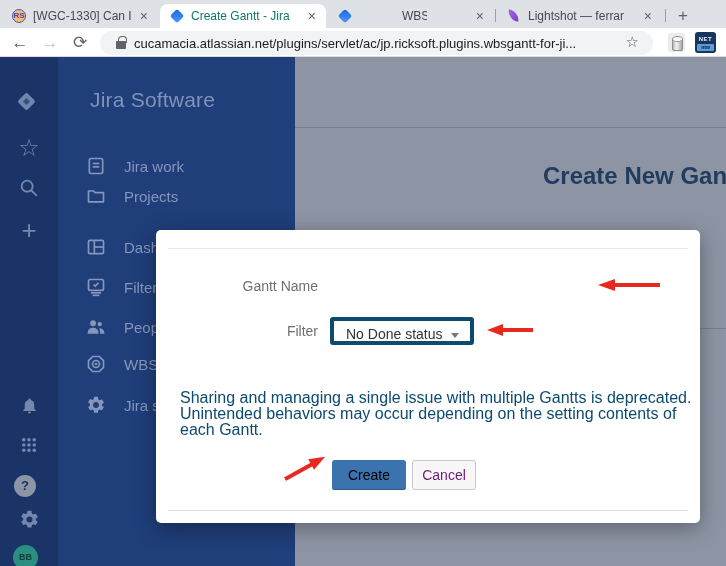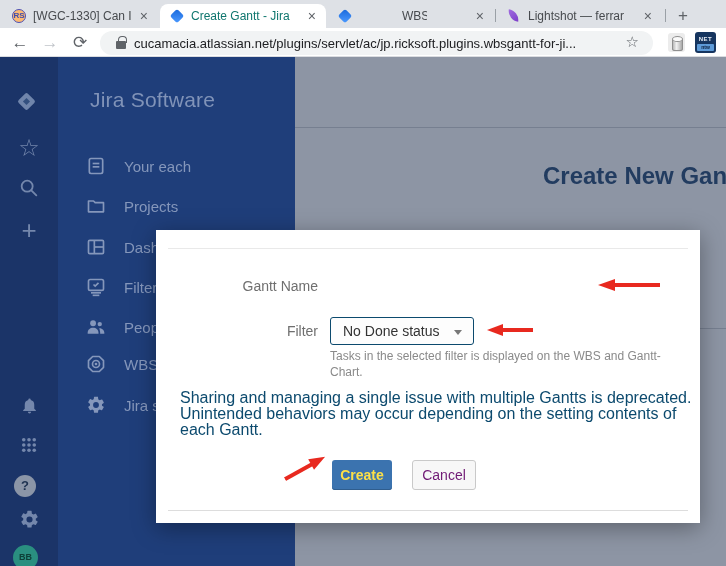--- a/index.html
+++ b/index.html
@@ -50,31 +50,31 @@
   .nicon { position:absolute; left:0; width:58px; text-align:center; color:#7487ac; cursor:pointer; }
   .glyph-star { font-size:24px; line-height:22px; }
   .glyph-plus { font-size:26px; line-height:24px; font-weight:300; }
   .jira-logo { position:relative; height:24px; }
   .jira-logo .d1 { position:absolute; left:20px; top:3px; width:13px; height:13px; background:#7085ab; transform:rotate(45deg); border-radius:2px; }
   .jira-logo .d2 { position:absolute; left:24px; top:7px; width:5px; height:5px; background:#33507f; transform:rotate(45deg); }
   .help-circle { position:absolute; left:14px; width:22px; height:22px; background:#8b95a7; border-radius:50%; text-align:center; font-size:13px; font-weight:bold; color:#1d3150; line-height:22px; }
   .avatar { position:absolute; left:13px; width:25px; height:25px; background:#2a8f80; border-radius:50%; text-align:center; font-size:9px; font-weight:bold; color:#0d4038; line-height:25px; }
 
   
-  .modal { position:absolute; left:156px; top:230px; width:544px; height:293px; background:#fff; border-radius:0; box-shadow:0 5px 22px rgba(0,0,0,.35);padding-left:8px; }
+  .modal { position:absolute; left:156px; top:230px; width:544px; height:293px; background:#fff; border-radius:5px; box-shadow:0 5px 22px rgba(0,0,0,.35);padding-left:8px; }
   .modal .hdr-line { position:absolute; left:12px; right:12px; top:18px; height:1px; background:#e9e9e9; }
   .modal .ftr-line { position:absolute; left:12px; right:12px; top:280px; height:1px; background:#dddddd; }
   .form-label { position:absolute; left:10px; width:152px; text-align:right; font-size:14px; color:#6f6f6f; }
   .gantt-input { position:absolute; left:174px; top:43px; width:247px; height:28px; background:#eef4ff; border:1px solid #4c9aff; border-radius:2px; font-size:14px; color:#222; padding:0 8px; font-family:"Liberation Sans",sans-serif; outline:none; }
-  .filter-select { position:absolute; left:174px; top:87px; width:144px; height:28px; background:#fdfdfd; border:1px solid #0c4a6e; border-radius:3px; font-size:14px; color:#333; line-height:26px; padding-left:12px; cursor:pointer; }
+  .filter-select { position:absolute; left:174px; top:87px; width:144px; height:28px; background:#fdfdfd; border:4px solid #0c4a6e; border-radius:3px; font-size:14px; color:#333; line-height:26px; padding-left:12px; cursor:pointer; }
   .filter-select .caret { position:absolute; right:11px; top:12px; width:0; height:0; border-left:4.5px solid transparent; border-right:4.5px solid transparent; border-top:5px solid #787878; }
   .filter-help { position:absolute; left:174px; top:118px; width:345px; font-size:12px; color:#8a8a8a; line-height:16px; }
   .deprecate-note { position:absolute; left:24px; top:160px; width:516px; font-size:16px; color:#0c4a6e; line-height:15.8px; }
   .btn { position:absolute; top:230px; height:30px; border-radius:3px; font-size:14px; text-align:center; line-height:30px; cursor:pointer; }
-  .btn-create { left:176px; width:60px; background:#3b73af; color:#fde047; font-weight:bold; box-shadow:inset 0 -1px 0 #2f5d8e; }
+  .btn-create { left:176px; width:74px; background:#3b73af; color:#000000; font-weight:normal; box-shadow:inset 0 -1px 0 #2f5d8e; }
   .btn-cancel { left:256px; width:64px; background:#f7f7f7; border:1px solid #c9c9c9; color:#701a75; line-height:28px; }
 
   
   .red-arrow { position:absolute; }
   .red-arrow svg { display:block; }
 
   svg.icon { display:block; }
 </style>
 </head>
 <body>
@@ -131,24 +131,24 @@
     <div class="product-title">Jira Software</div>
 
     <div class="menu-item" style="top:97px;">
       <span class="mi-icon">
         <svg class="icon" width="20" height="20" viewBox="0 0 24 24">
             <rect x="4" y="3" width="16" height="18" rx="2" fill="none" stroke="#8597bb" stroke-width="2"></rect>
             <line x1="8" y1="9" x2="16" y2="9" stroke="#8597bb" stroke-width="2"></line>
             <line x1="8" y1="13" x2="16" y2="13" stroke="#8597bb" stroke-width="2"></line>
           </svg>
       </span>
-      <span class="mi-label">Your each</span>
-    </div>
-
-    <div class="menu-item" style="top:137px;">
+      <span class="mi-label">Jira work</span>
+    </div>
+
+    <div class="menu-item" style="top:127px;">
       <span class="mi-icon">
         <svg class="icon" width="20" height="20" viewBox="0 0 24 24">
             <path d="M3 6h6l2 2h10v11H3z" fill="none" stroke="#8597bb" stroke-width="2" stroke-linejoin="round"></path>
           </svg>
       </span>
       <span class="mi-label">Projects</span>
     </div>
 
     <div class="menu-item" style="top:178px;">
       <span class="mi-icon">
@@ -250,21 +250,20 @@
     <div class="hdr-line"></div>
 
     <div class="form-label" style="top:48px;">Gantt Name</div>
 
     <div class="form-label" style="top:93px;">Filter</div>
     <div class="filter-select">
       <span>No Done status</span>
       <span class="caret"></span>
     </div>
 
-    <div class="filter-help">Tasks in the selected filter is displayed on the WBS and Gantt-Chart.</div>
     <div class="deprecate-note">Sharing and managing a single issue with multiple Gantts is deprecated. Unintended behaviors may occur depending on the setting contents of each Gantt.</div>
 
     <div class="btn btn-create">Create</div>
     <div class="btn btn-cancel">Cancel</div>
 
     <div class="ftr-line"></div>
   </div>
 
   <div class="red-arrow" style="left:598px;top:278px;">
     <svg width="64" height="14" viewBox="0 0 64 14">

